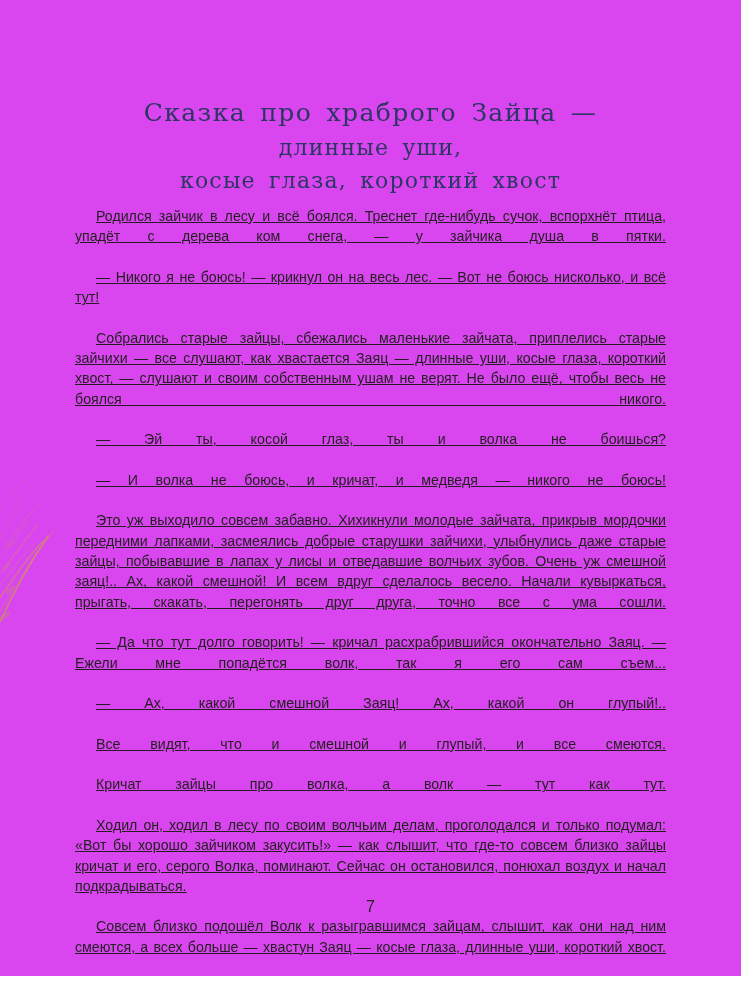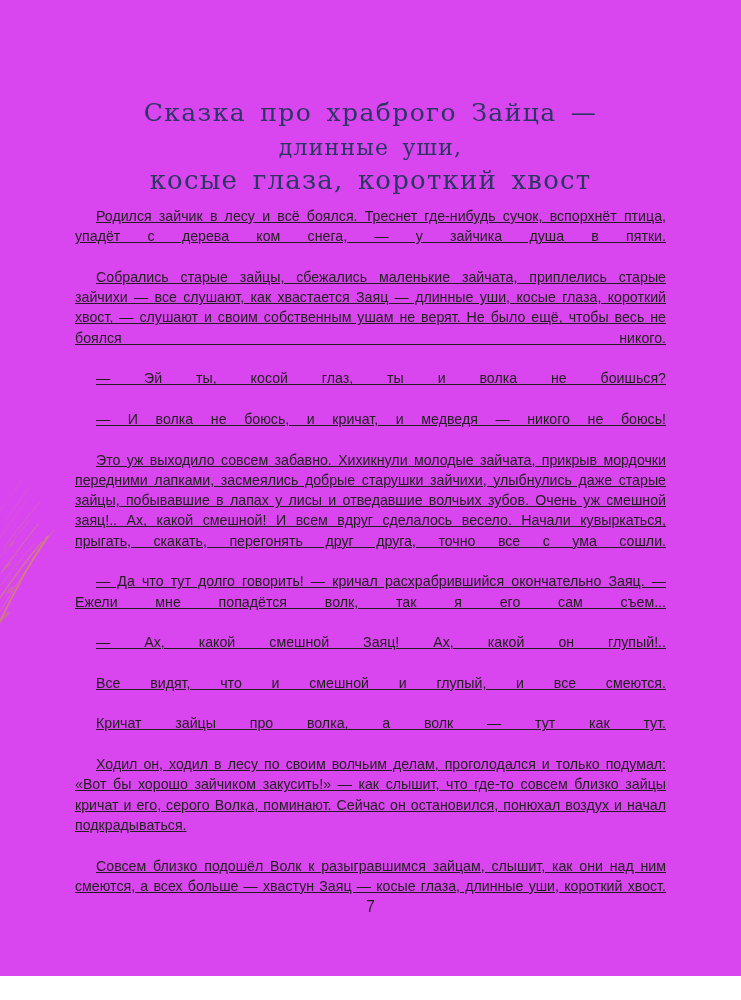--- a/index.html
+++ b/index.html
@@ -55,21 +55,21 @@
     word-spacing: 5px;
   }
   #title-line-2 {
     font-size: 22px;
     letter-spacing: 1.2px;
     line-height: 31px;
     word-spacing: 5px;
     margin-top: 2px;
   }
   #title-line-3 {
-    font-size: 26px;
+    font-size: 22px;
     letter-spacing: 1.2px;
     line-height: 31px;
     word-spacing: 5px;
     margin-top: 2px;
   }
 
   
   #body-text {
     position: absolute;
     left: 75px;
@@ -137,20 +137,21 @@
   </div>
 
   <div id="title-block">
     <span class="title-line" id="title-line-1">Сказка про храброго Зайца —</span>
     <span class="title-line" id="title-line-2">длинные уши,</span>
     <span class="title-line" id="title-line-3">косые глаза, короткий хвост</span>
   </div>
 
   <div id="body-text">
     <p>Родился зайчик в лесу и всё боялся. Треснет где-нибудь сучок, вспорхнёт птица, упадёт с дерева ком снега, — у зайчика душа в пятки.</p>
+    <p>— Никого я не боюсь! — крикнул он на весь лес. — Вот не боюсь нисколько, и всё тут!</p>
     <p>Собрались старые зайцы, сбежались маленькие зайчата, приплелись старые зайчихи — все слушают, как хвастается Заяц — длинные уши, косые глаза, короткий хвост, — слушают и своим собственным ушам не верят. Не было ещё, чтобы весь не боялся никого.</p>
     <p>— Эй ты, косой глаз, ты и волка не боишься?</p>
     <p>— И волка не боюсь, и кричат, и медведя — никого не боюсь!</p>
     <p>Это уж выходило совсем забавно. Хихикнули молодые зайчата, прикрыв мордочки передними лапками, засмеялись добрые старушки зайчихи, улыбнулись даже старые зайцы, побывавшие в лапах у лисы и отведавшие волчьих зубов. Очень уж смешной заяц!.. Ах, какой смешной! И всем вдруг сделалось весело. Начали кувыркаться, прыгать, скакать, перегонять друг друга, точно все с ума сошли.</p>
     <p>— Да что тут долго говорить! — кричал расхрабрившийся окончательно Заяц. — Ежели мне попадётся волк, так я его сам съем...</p>
     <p>— Ах, какой смешной Заяц! Ах, какой он глупый!..</p>
     <p>Все видят, что и смешной и глупый, и все смеются.</p>
     <p>Кричат зайцы про волка, а волк — тут как тут.</p>
     <p>Ходил он, ходил в лесу по своим волчьим делам, проголодался и только подумал: «Вот бы хорошо зайчиком закусить!» — как слышит, что где-то совсем близко зайцы кричат и его, серого Волка, поминают. Сейчас он остановился, понюхал воздух и начал подкрадываться.</p>
     <p>Совсем близко подошёл Волк к разыгравшимся зайцам, слышит, как они над ним смеются, а всех больше — хвастун Заяц — косые глаза, длинные уши, короткий хвост.</p>

